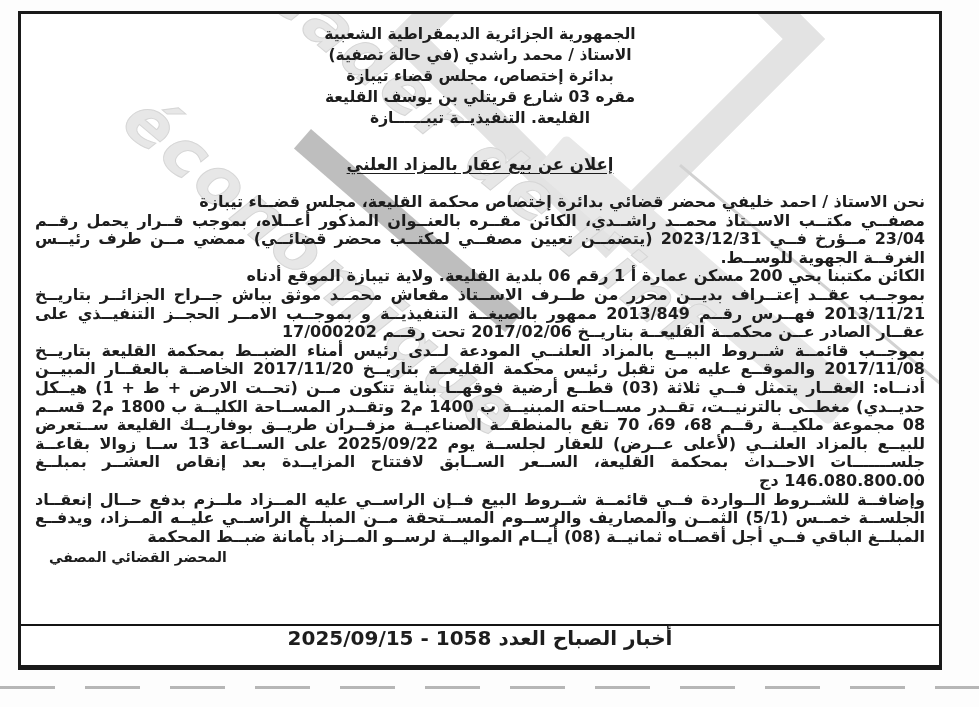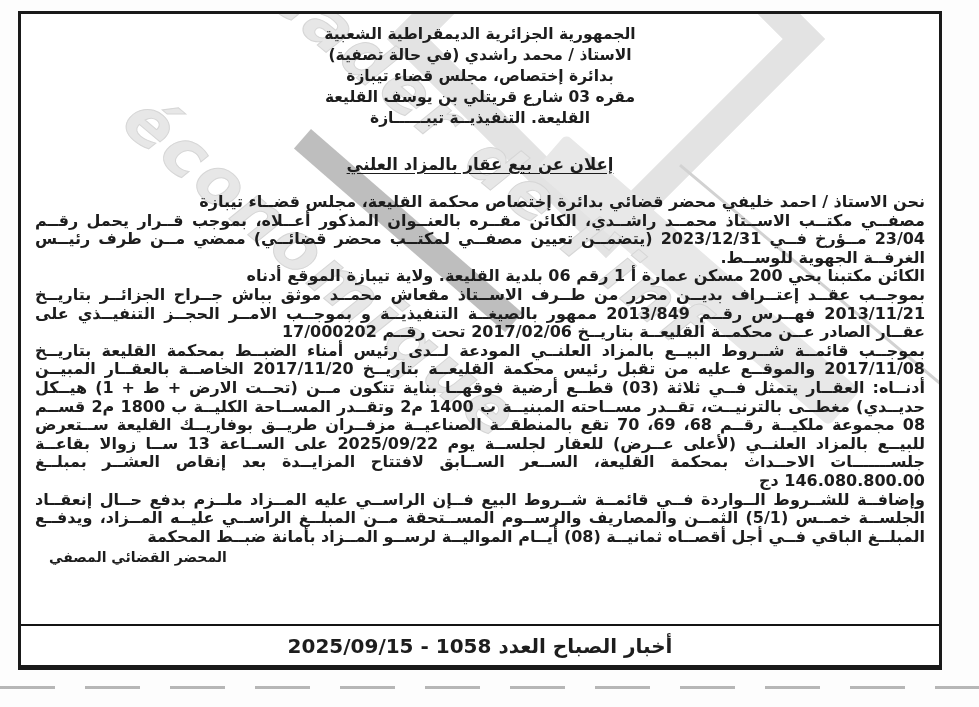--- a/index.html
+++ b/index.html
@@ -55,21 +55,21 @@
   }
   .body-text p{margin:0;}
   .signature{
     direction:rtl;text-align:left;padding-left:14px;margin-top:3px;
     font-weight:700;font-size:14px;
   }
   
   .footer-band{
     position:absolute;left:0;right:0;bottom:0;height:39px;
     border-top:2.5px solid #141414;background:#fff;
-    display:flex;align-items:center;justify-content:center;
+    display:flex;align-items:flex-start;justify-content:center;
     direction:rtl;font-weight:700;font-size:20px;z-index:2;
   }
   
   .scan-line{
     position:absolute;left:0;top:686px;width:979px;height:2.5px;
     background:repeating-linear-gradient(90deg,#9f9f9f 0 55px,transparent 55px 85px);
     opacity:.75;
   }
 </style>
 </head>

